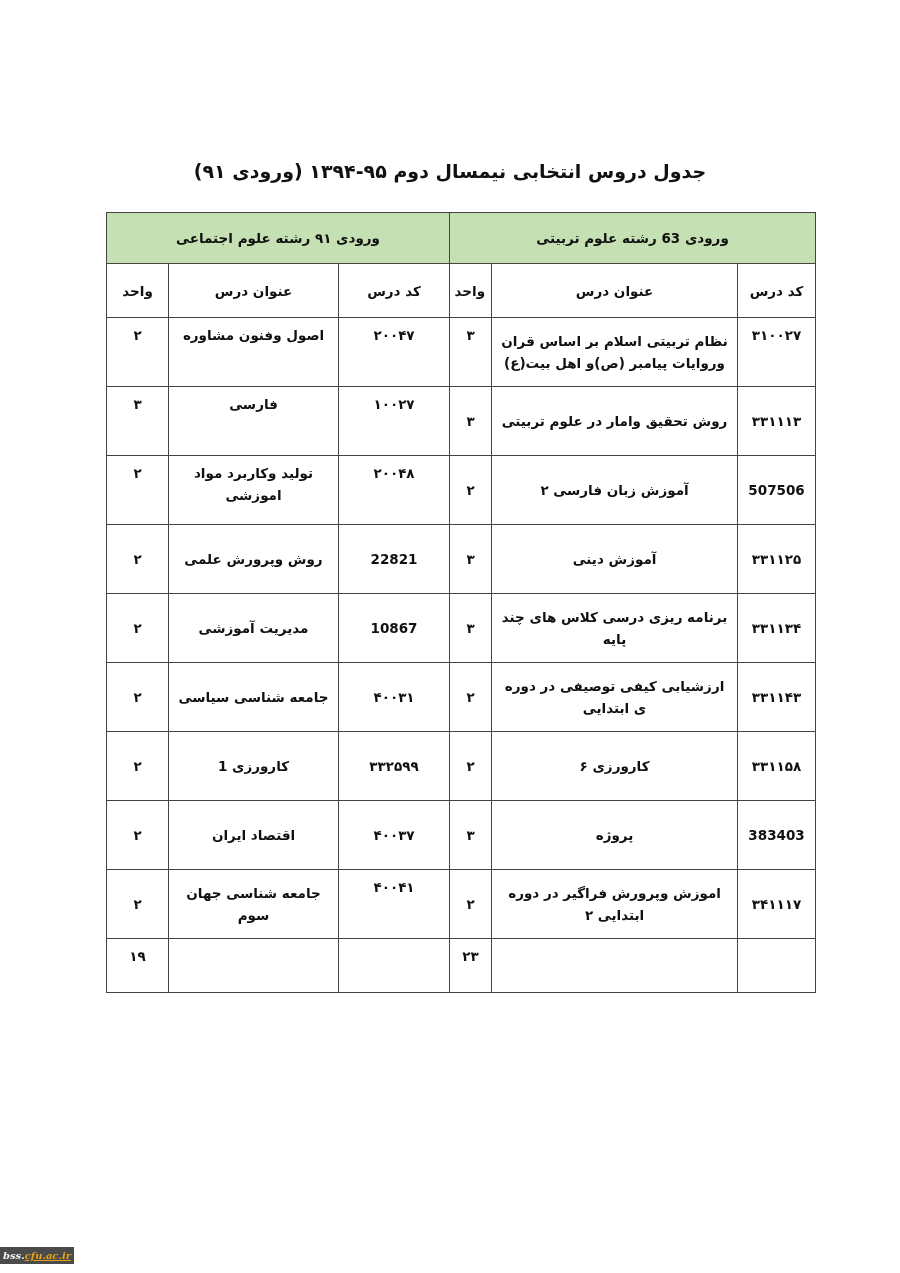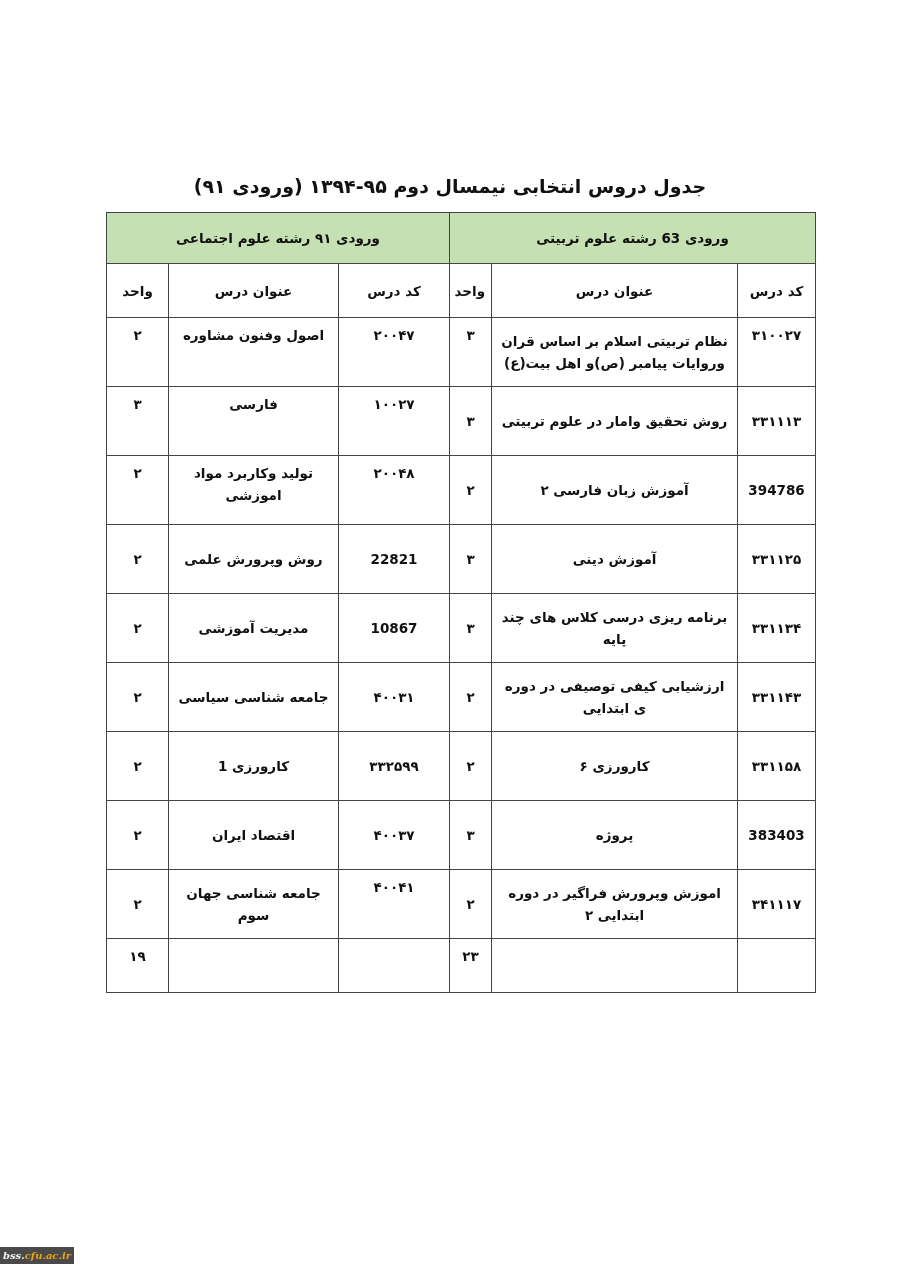--- a/index.html
+++ b/index.html
@@ -1,42 +1,42 @@
 <!DOCTYPE html>
 <html><head>
 <meta charset="utf-8">
 <style>
   html, body { margin: 0; padding: 0; }
   body {
     width: 900px; height: 1273px; background: #ffffff; position: relative; overflow: hidden;
     font-family: "DejaVu Sans", sans-serif; color: #111;
   }
   .page-title {
-    position: absolute; top: 175px; left: 0; width: 900px; text-align: center;
+    position: absolute; top: 160px; left: 0; width: 900px; text-align: center;
     font-size: 19px; font-weight: bold; direction: rtl;
   }
   table.schedule {
     position: absolute; top: 212px; left: 106px; width: 709px;
     border-collapse: collapse; direction: rtl; table-layout: fixed;
   }
   table.schedule td, table.schedule th {
     border: 1px solid #444; font-size: 13.5px; font-weight: bold; text-align: center;
     vertical-align: middle; padding: 0 6px; line-height: 22px;
   }
   .group-head { background: #c5e0b3; height: 51px; }
   .col-head { height: 54px; }
   .body-row { height: 69px; }
   .total-row { height: 54px; }
   .top { vertical-align: top !important; padding-top: 6px !important; }
   .watermark {
     position: absolute; left: 0; top: 1247px; width: 74px; height: 17px; background: #4a4a4a;
     font-size: 10px; font-style: italic; font-weight: bold; line-height: 17px; text-align: center;
     font-family: "DejaVu Serif", serif;
   }
-  .wm-a { color: #f2f2f2; } .wm-b { color: #e8a317; }
+  .wm-a { color: #f2f2f2; } .wm-b { color: #e8a317; text-decoration: underline; }
 </style>
 </head>
 <body>
 
 <div class="page-title">جدول دروس انتخابی نیمسال دوم ۹۵-۱۳۹۴ (ورودی ۹۱)</div>
 
 <table class="schedule">
   <colgroup>
     <col style="width:78px">
       <col style="width:246px">
@@ -70,21 +70,21 @@
       </tr>
       <tr class="body-row">
         <td>۳۳۱۱۱۳</td>
         <td>روش تحقیق وامار در علوم تربیتی</td>
         <td>۳</td>
         <td class="top">۱۰۰۲۷</td>
         <td class="top">فارسی</td>
         <td class="top">۳</td>
       </tr>
       <tr class="body-row">
-        <td>394786</td>
+        <td>507506</td>
         <td>آموزش زبان فارسی  ۲</td>
         <td>۲</td>
         <td class="top">۲۰۰۴۸</td>
         <td class="top">تولید وکاربرد مواد اموزشی</td>
         <td class="top">۲</td>
       </tr>
       <tr class="body-row">
         <td>۳۳۱۱۲۵</td>
         <td>آموزش دینی</td>
         <td>۳</td>

